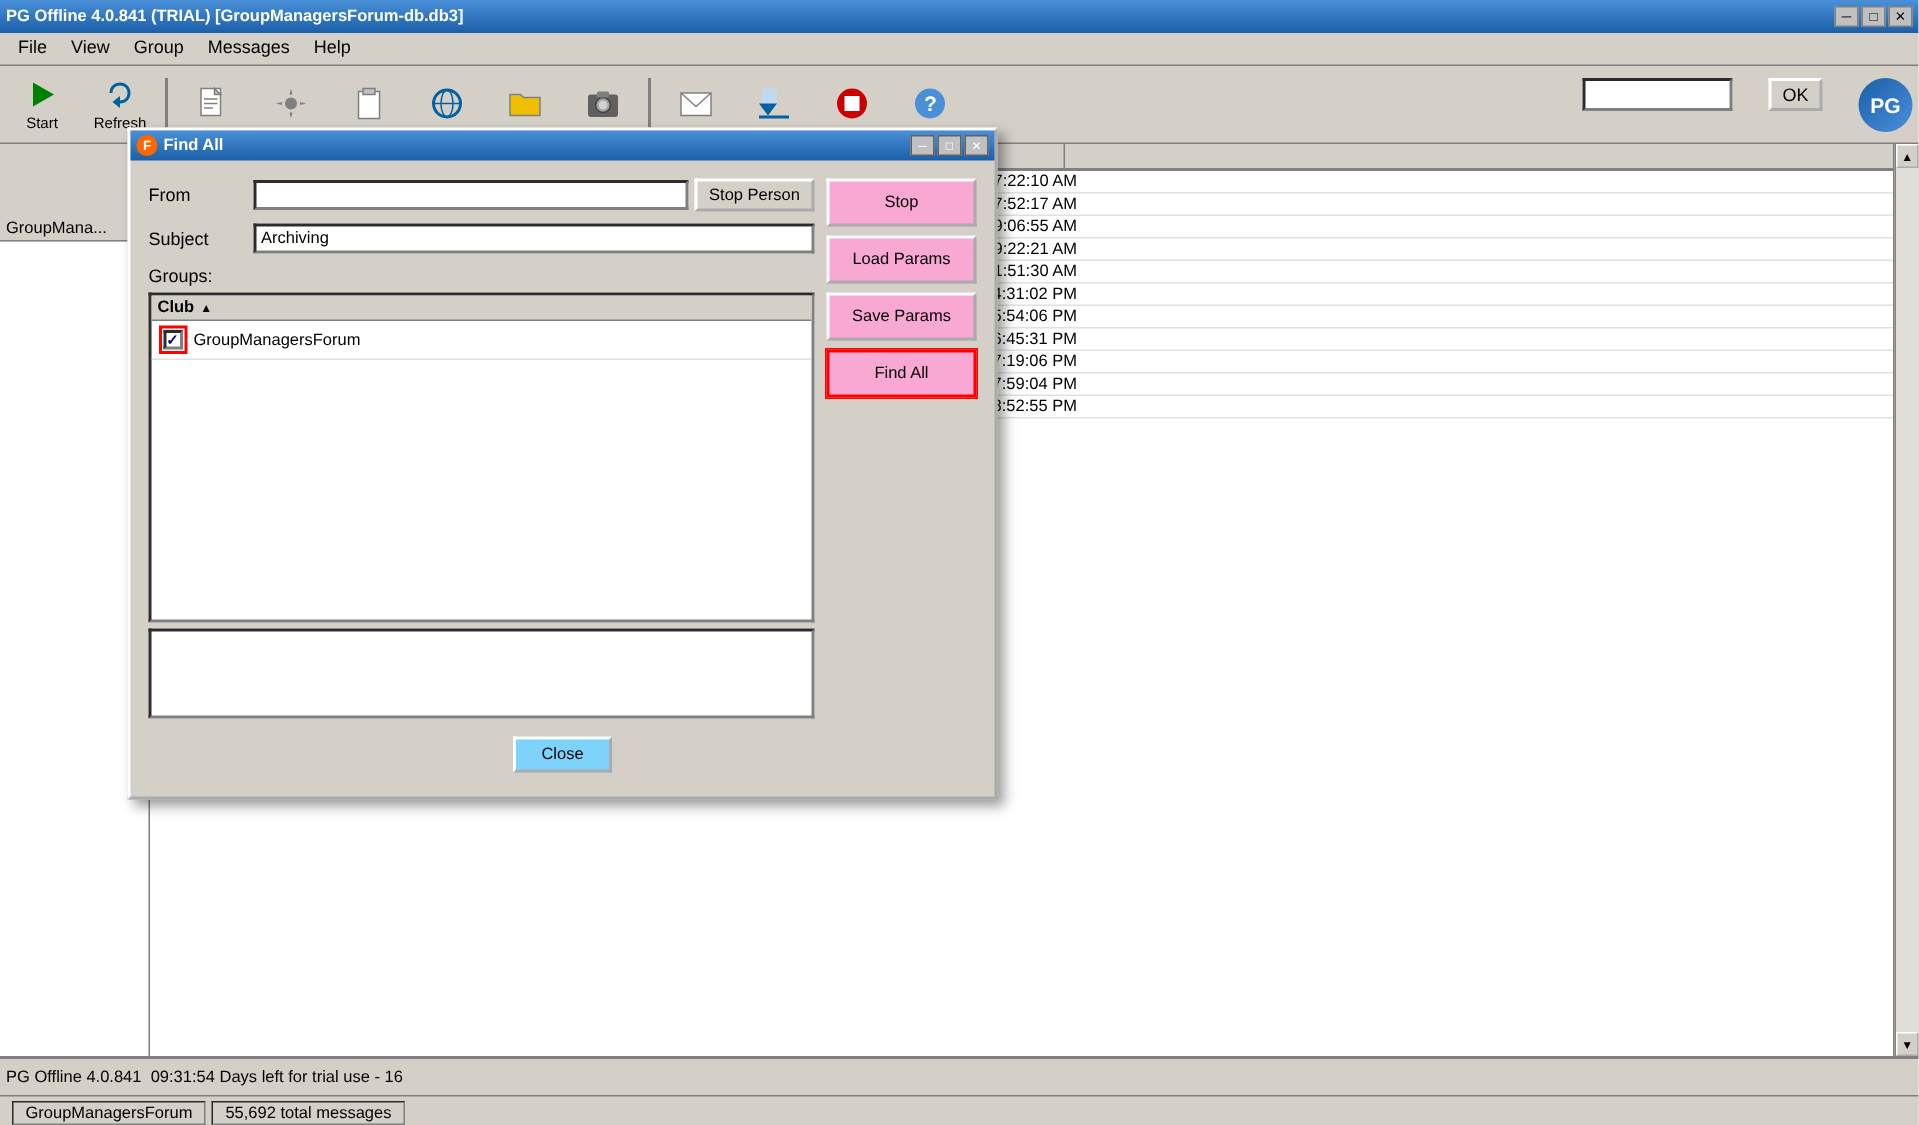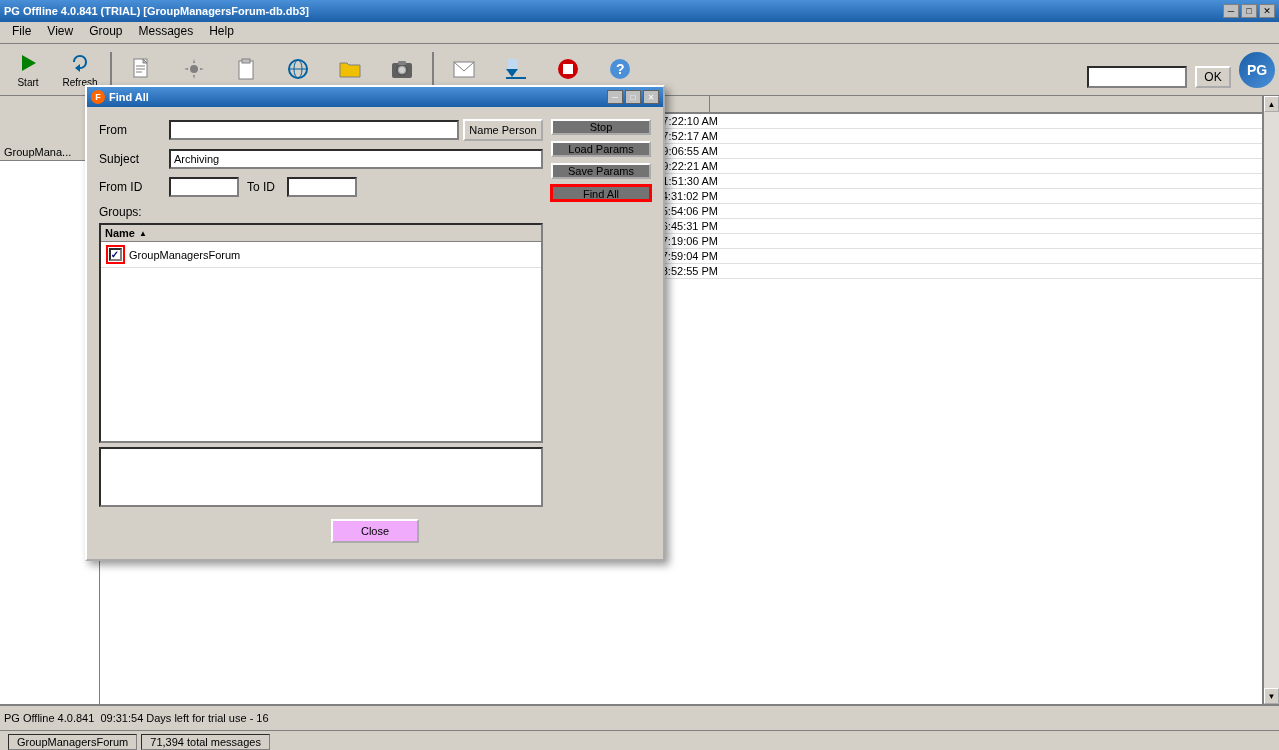--- a/index.html
+++ b/index.html
@@ -88,22 +88,22 @@
     }
     .toolbar-sep {
       width: 2px;
       height: 36px;
       background: #808080;
       margin: 0 2px;
     }
     .toolbar-right {
       margin-left: auto;
       display: flex;
-      align-items: flex-end;
-      gap: 8px;
+      align-items: flex-start;
+      gap: 24px;
       padding-left: 14px;
     }
     .ok-input {
       width: 100px;
       height: 22px;
       border: 2px inset #808080;
       background: white;
     }
     .ok-btn {
       width: 36px;
@@ -374,22 +374,22 @@
     .checkbox.checked {
       background: white;
     }
     .checkmark {
       color: #000080;
       font-size: 10px;
       font-weight: bold;
     }
 
     .dialog-btn {
-      height: 16px;
-      background: #737373;
+      height: 32px;
+      background: #f9a8d4;
       border: 2px outset #ffffff;
       font-size: 11px;
       cursor: pointer;
       width: 100%;
     }
     .dialog-btn.stop {
       
     }
     .dialog-btn.find-all-highlighted {
       border: 2px solid red;
@@ -416,25 +416,25 @@
       border: 2px inset #808080;
       background: white;
       height: 60px;
       margin-top: 4px;
       font-size: 11px;
       padding: 4px;
     }
 
     .close-btn {
       height: 24px;
-      background: #f0abfc;
+      background: #7dd3fc;
       border: 2px outset #ffffff;
       font-size: 11px;
       cursor: pointer;
-      width: 88px;
+      width: 66px;
       display: block;
       margin: 0 auto 8px auto;
     }
   </style>
 </head>
 <body>
 
 <div class="title-bar">
   <span class="title-bar-text">PG Offline 4.0.841 (TRIAL) [GroupManagersForum-db.db3]</span>
   <div class="title-bar-controls">
@@ -610,21 +610,21 @@
 </div>
 
 <div class="bottom-status">
   <span>PG Offline 4.0.841</span>
   &nbsp;&nbsp;
   <span>09:31:54 Days left for trial use - 16</span>
 </div>
 
 <div class="status-bar">
   <div class="status-section">GroupManagersForum</div>
-  <div class="status-section">71,394 total messages</div>
+  <div class="status-section">55,692 total messages</div>
 </div>
 
 <div class="find-dialog">
   <div class="dialog-title-bar">
     <div class="dialog-title-text">
       <div class="dialog-icon">F</div>
       <span>Find All</span>
     </div>
     <div class="dialog-controls">
       <div class="dialog-ctrl-btn">─</div>
@@ -632,41 +632,35 @@
       <div class="dialog-ctrl-btn">✕</div>
     </div>
   </div>
 
   <div class="dialog-body">
     <div class="dialog-left">
 
       <div class="form-row">
         <span class="form-label">From</span>
         <input class="form-input" type="text" style="flex: 1 1 0%;">
-        <button class="find-person-btn">Name Person</button>
+        <button class="find-person-btn">Stop Person</button>
       </div>
 
       <div class="form-row">
         <span class="form-label">Subject</span>
         <input class="form-input" type="text" value="Archiving" style="flex: 1 1 0%;">
       </div>
 
 
-      <div class="from-id-row">
-        <span class="from-id-label">From ID</span>
-        <input class="form-input-small" type="text" style="">
-        <span class="to-id-label" style="margin-left:8px;">To ID</span>
-        <input class="form-input-small" type="text" style="">
-      </div>
 
       <div class="groups-label">Groups:</div>
 
       <div class="groups-table">
         <div class="groups-table-header">
-          <span>Name</span>
+          <span>Club</span>
           <span class="groups-sort-icon">▲</span>
         </div>
         <div class="groups-row">
           <div class="checkbox-cell">
             <div class="checkbox-highlighted">
               <div class="checkbox checked">
                 <span class="checkmark">✓</span>
               </div>
             </div>
           </div>

